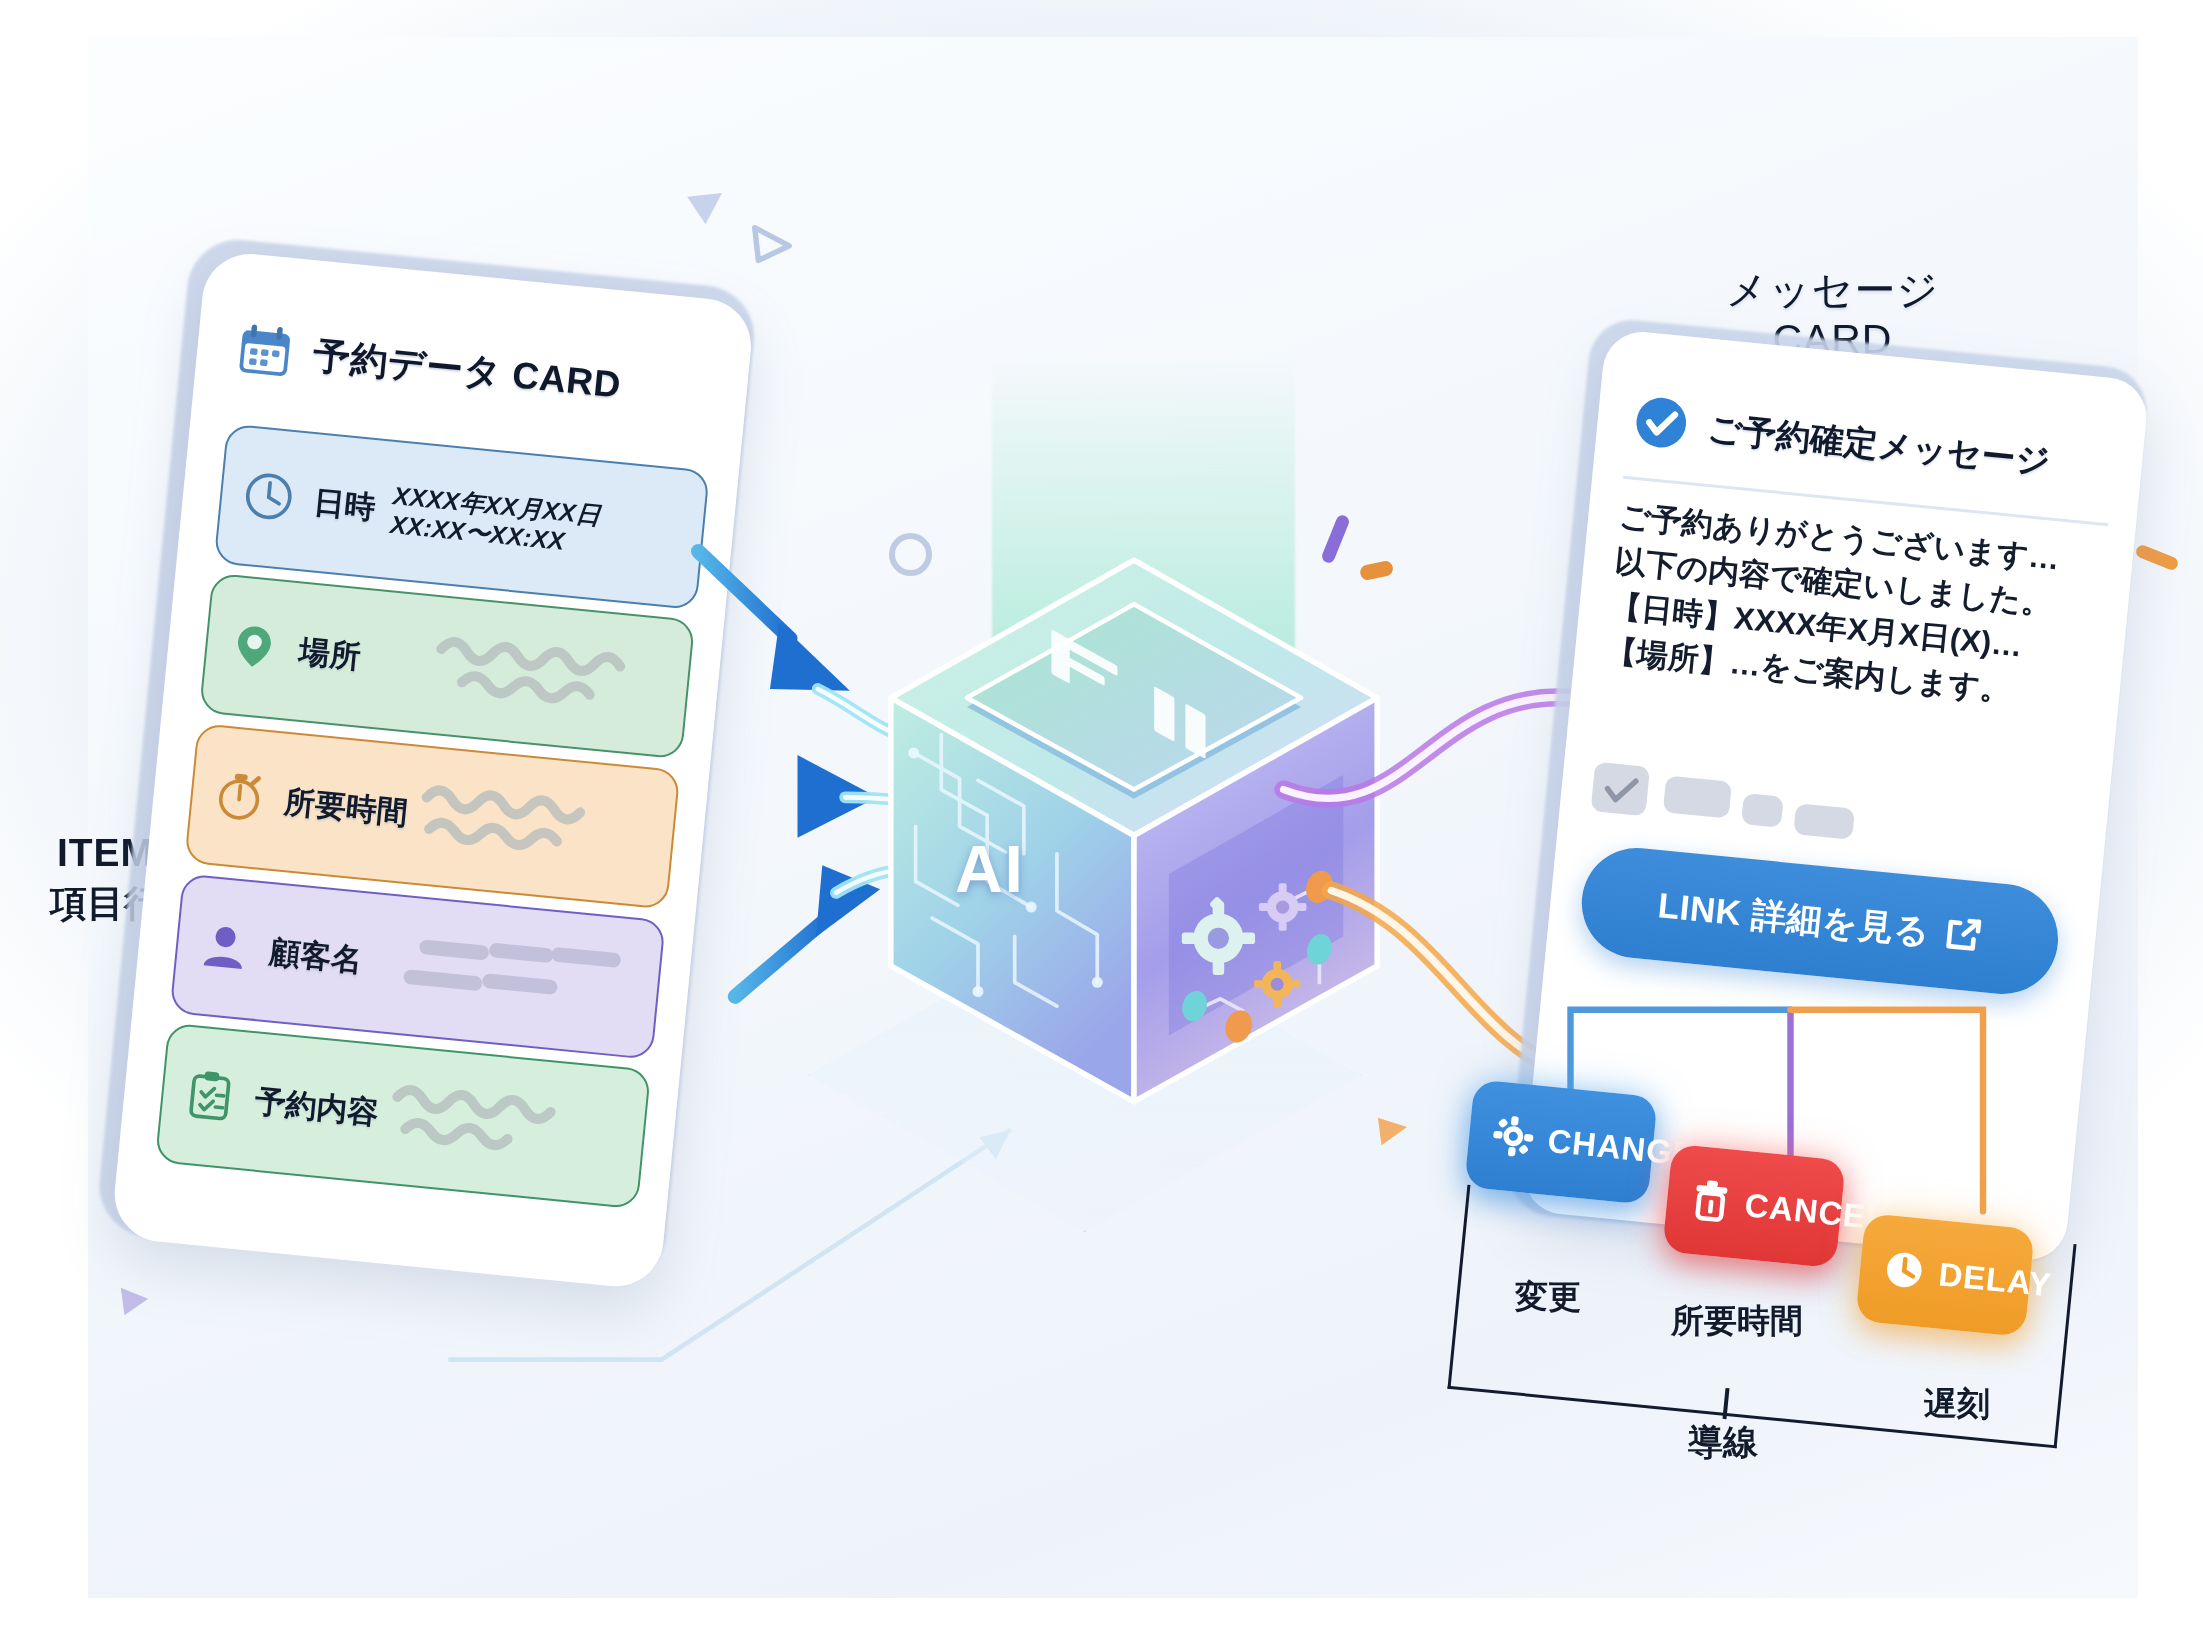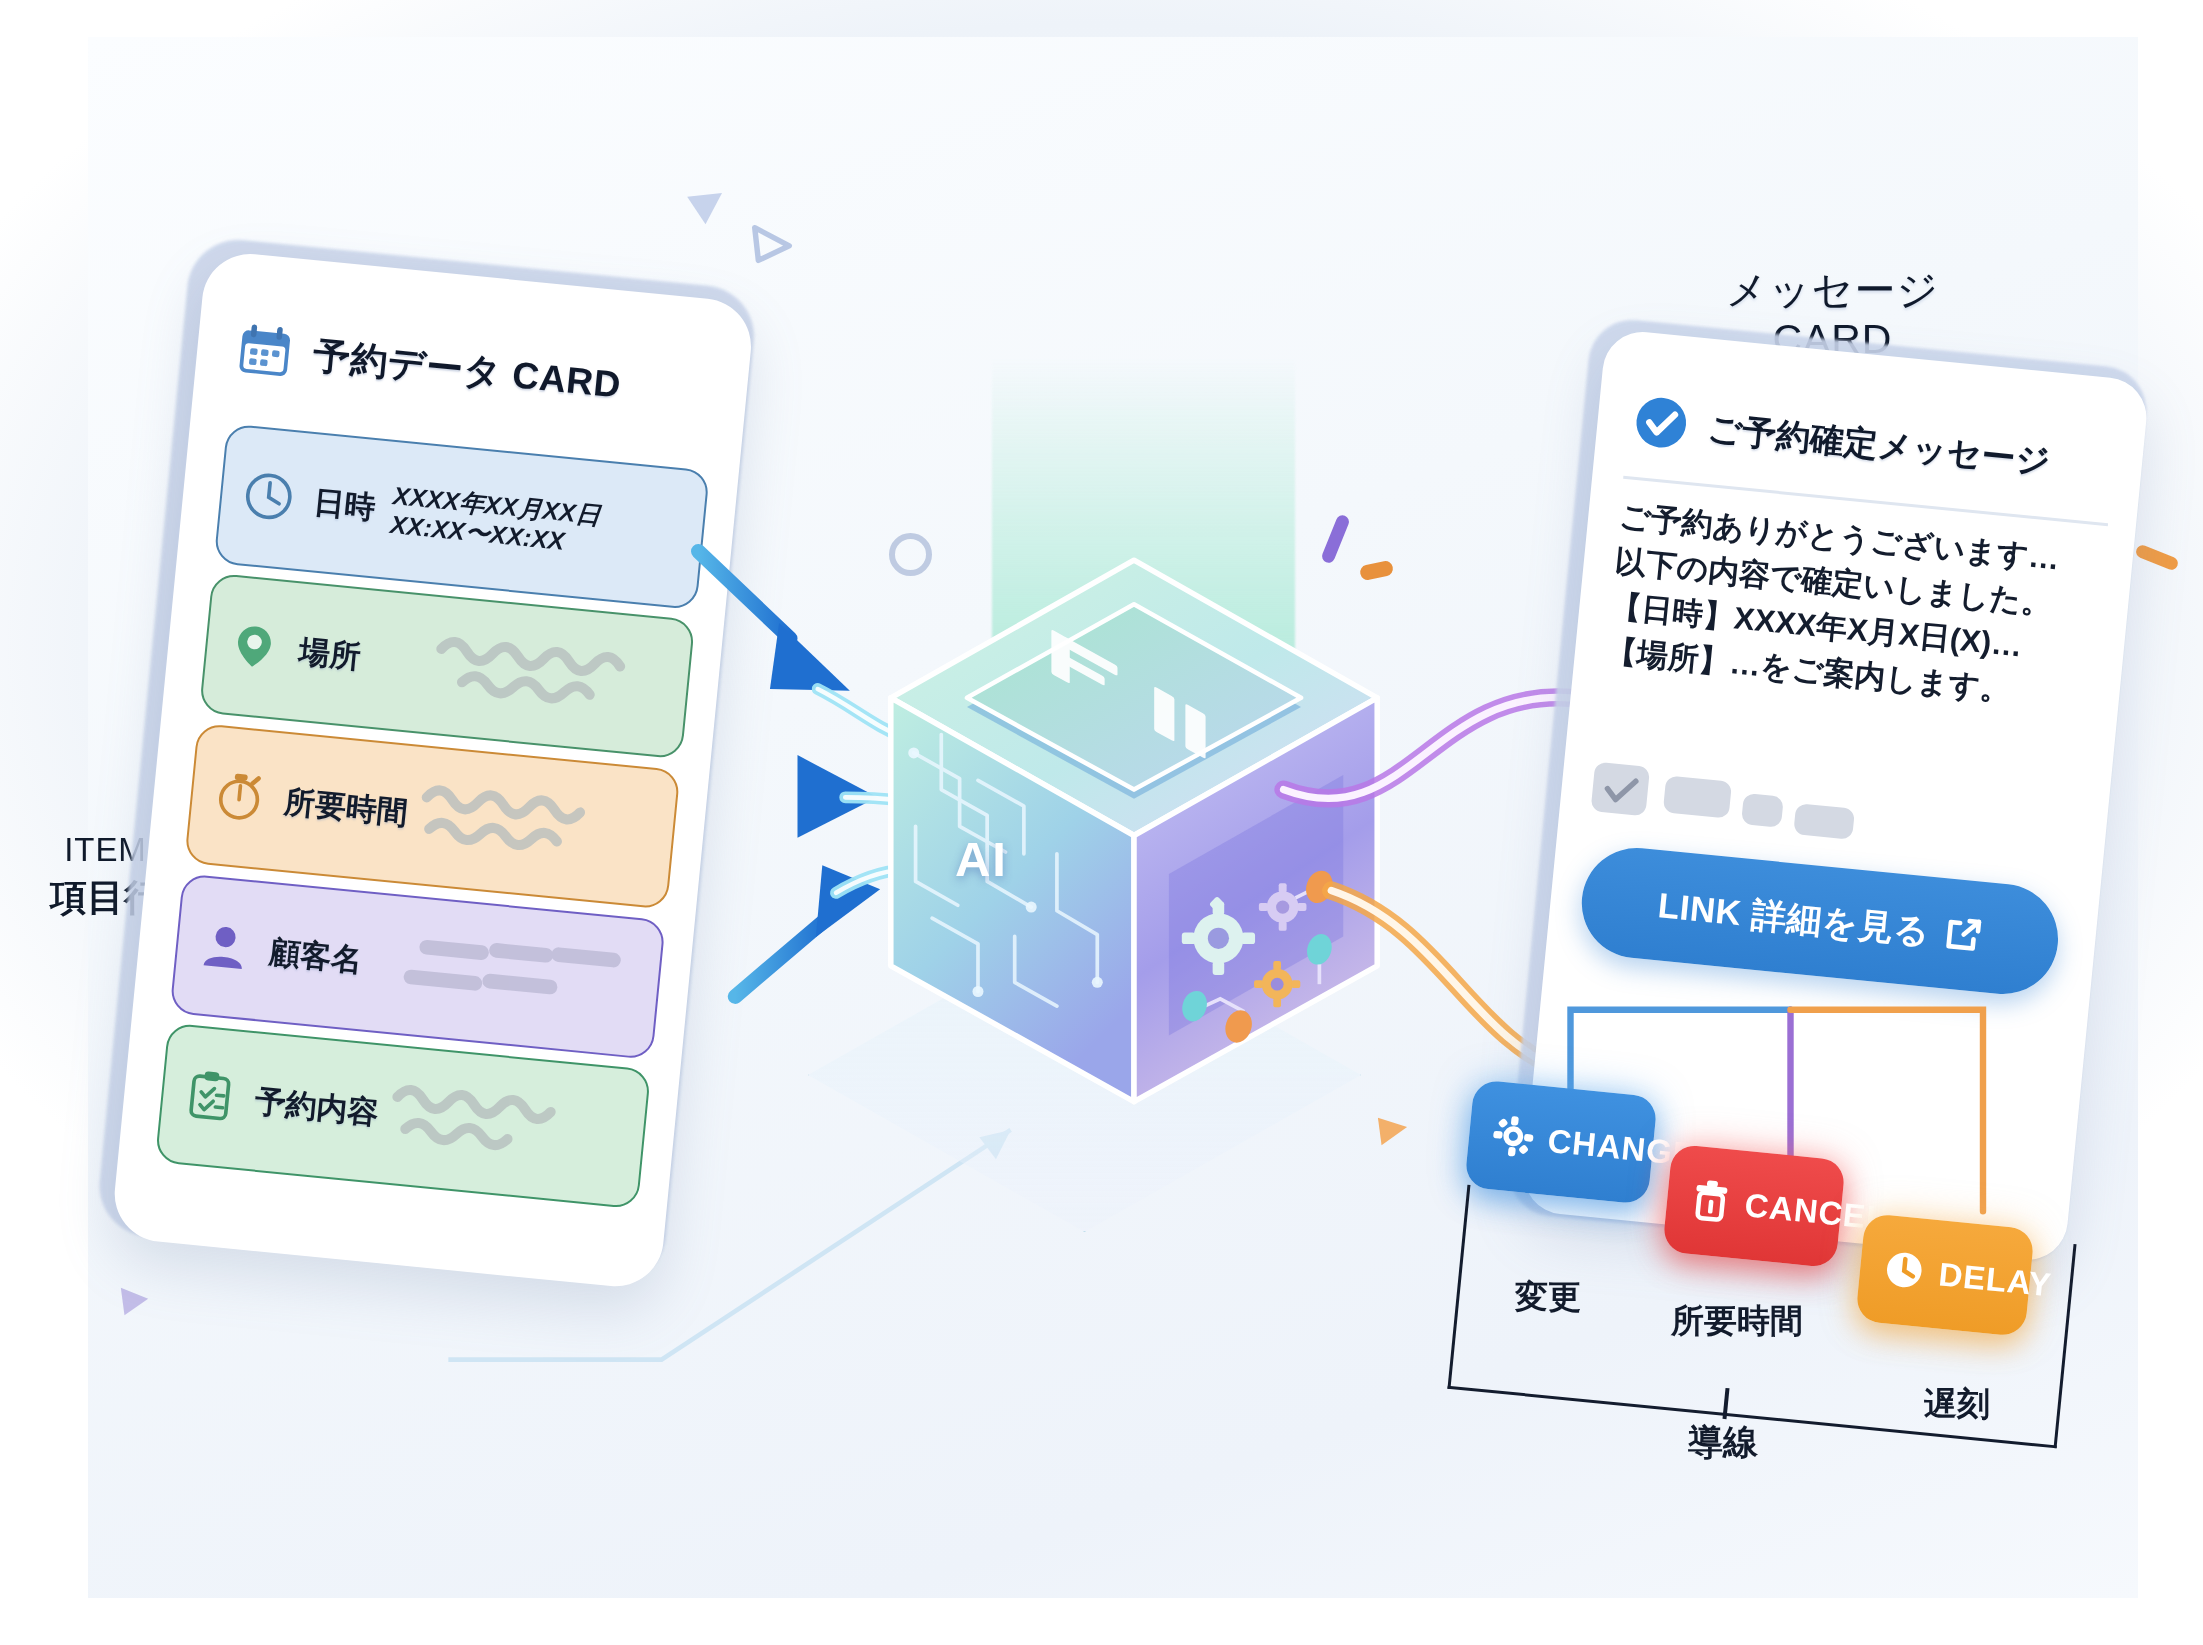--- a/index.html
+++ b/index.html
@@ -69,21 +69,21 @@
   
   .item-bracket{
     position:absolute;left:171px;top:634px;width:18.4px;height:349px;
     border-left:3.7px solid #131c2e;border-top:3.7px solid #131c2e;border-bottom:3.7px solid #131c2e;
     transform:rotate(5.6deg);
   }
   .item-label{
     position:absolute;left:27.5px;top:831px;width:156px;text-align:center;
     color:#101a2b;
   }
-  .item-label .en{font-size:33px;font-weight:normal;letter-spacing:0.9px;display:block;}
+  .item-label .en{font-size:39px;font-weight:bold;letter-spacing:0.9px;display:block;}
   .item-label .jp{font-size:37px;font-weight:bold;display:block;margin-top:3.7px;}
 
   
   .ai-label{
     position:absolute;left:1001px;top:450px;width:294px;text-align:center;
     font-size:42px;font-weight:bold;color:#101a2c;letter-spacing:0.9px;
     text-shadow:0 1.8px 2.8px rgba(140,170,200,.4);
   }
   .ai-beam{
     position:absolute;left:992px;top:358px;width:303px;height:358px;
@@ -93,21 +93,21 @@
   .cube-plate{
     position:absolute;left:808px;top:918px;width:551px;height:312px;
     background:linear-gradient(180deg,rgba(228,244,250,.55),rgba(236,240,252,.35));
     border:1.8px solid rgba(150,200,220,.55);
     transform:rotate(0deg) skewX(0deg);
     clip-path:polygon(50% 0%,100% 50%,50% 100%,0% 50%);
   }
   .cube{position:absolute;left:877px;top:551px;width:514px;height:569px;}
   .cube svg{position:absolute;left:0;top:0;}
   .cube-ai-text{
-    position:absolute;left:955px;top:836px;font-size:49px;font-weight:bold;color:#ffffff;
+    position:absolute;left:955px;top:836px;font-size:66px;font-weight:bold;color:#ffffff;
     letter-spacing:1.8px;text-shadow:0 2.8px 9.2px rgba(60,90,170,.45);
   }
 
   
   .arrows-in{position:absolute;left:680px;top:551px;width:459px;height:478px;}
 
   
   .msg-label{
     position:absolute;left:1681px;top:266px;width:303px;text-align:center;
     font-size:41px;font-weight:normal;color:#101a2c;line-height:1.2;letter-spacing:0.9px;

